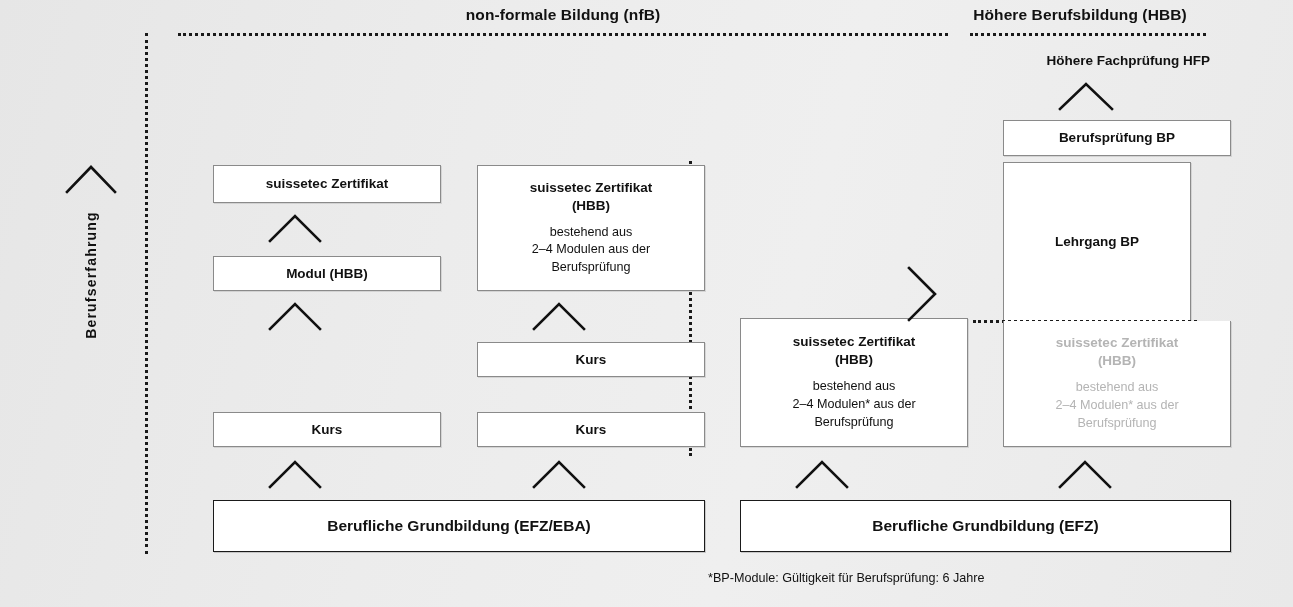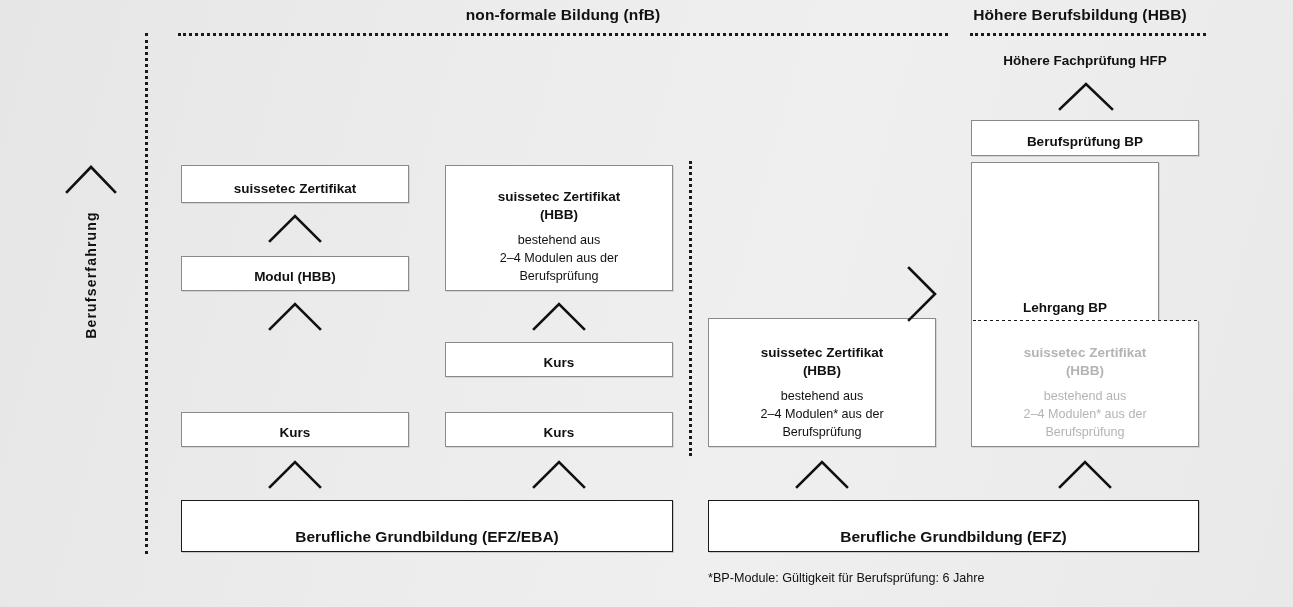--- a/index.html
+++ b/index.html
@@ -29,21 +29,21 @@
     font-size: 15.5px;
     font-weight: bold;
     letter-spacing: 0.1px;
     text-align: center;
     white-space: nowrap;
     color: #111;
   }
   .sub-title {
     font-size: 13.5px;
     font-weight: bold;
-    text-align: center;
+    text-align: right;
     white-space: nowrap;
     color: #111;
   }
 
   
   .dot-h {
     border-top: 3px dotted #1a1a1a;
     height: 0;
   }
   .dot-v {
@@ -56,23 +56,24 @@
   }
 
   
   .box {
     background: #ffffff;
     border: 1px solid #8a8a8a;
     box-shadow: 1px 1px 0 rgba(0,0,0,0.10);
     display: flex;
     flex-direction: column;
     align-items: center;
-    justify-content: flex-end;
+    justify-content: center;
     text-align: center;
     padding: 4px 24px;
+    margin-left: 32px;
   }
   .box.dark {
     border: 1px solid #1a1a1a;
     box-shadow: 1px 1px 0 rgba(0,0,0,0.16);
   }
   .box.ghost {
     border-top: none;
   }
   .box-title {
     font-size: 13.5px;

